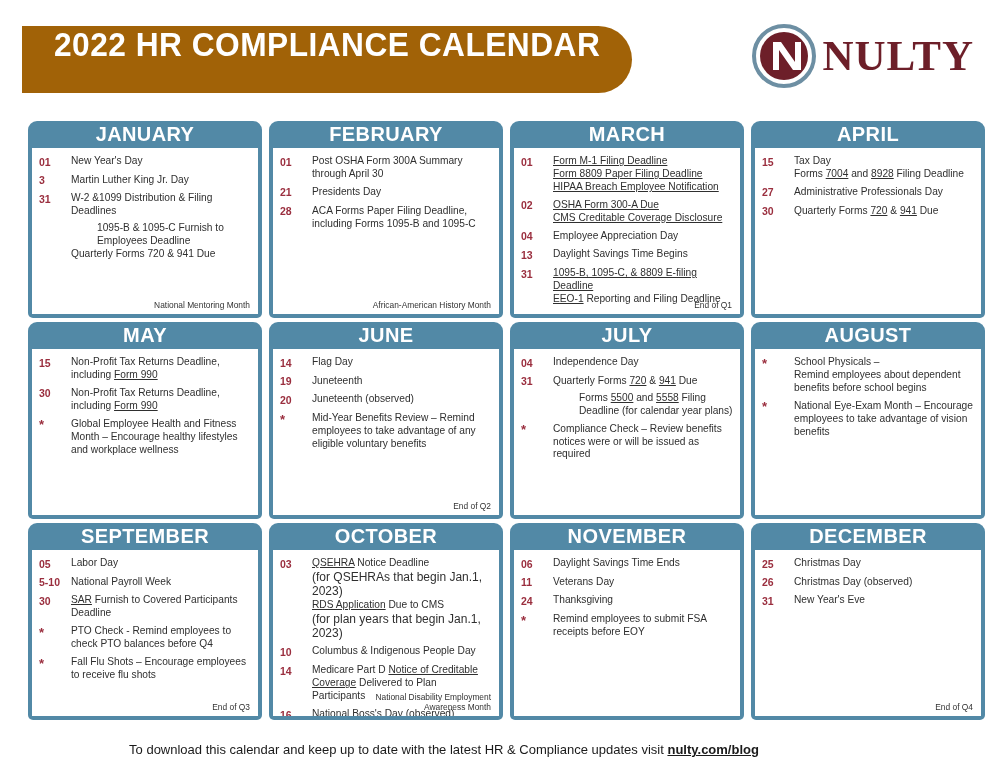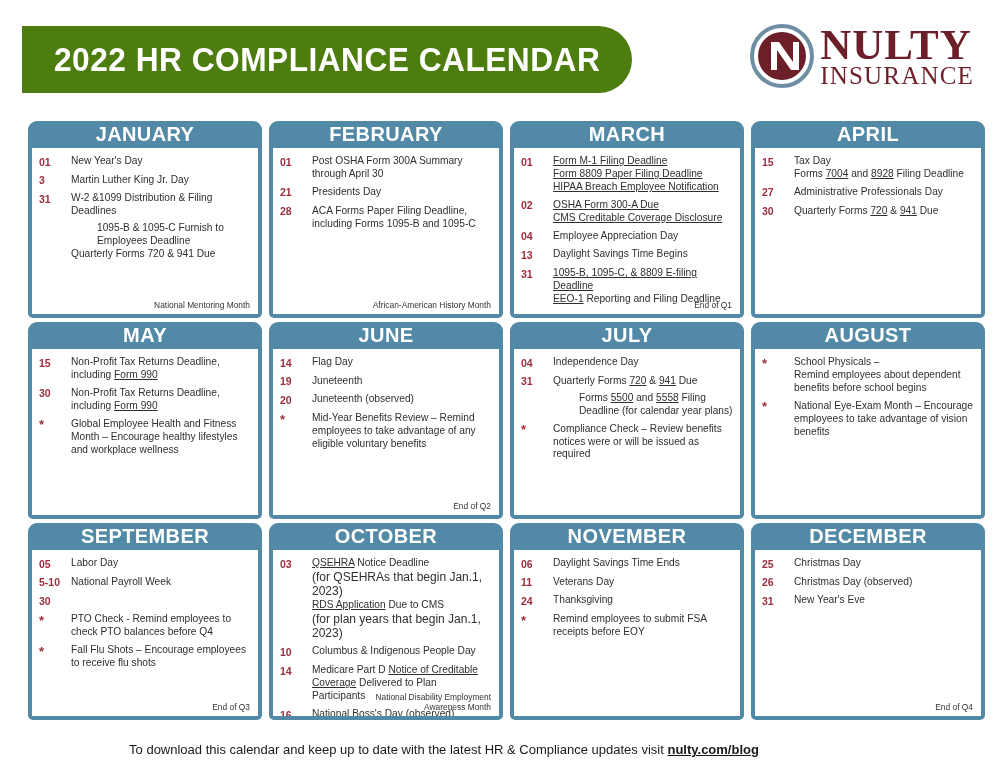--- a/index.html
+++ b/index.html
@@ -10,23 +10,23 @@
     overflow:hidden;
     position:relative;
   }
   
   .header{
     position:absolute;left:0;top:0;width:1000px;height:118px;
   }
   .title-bar{
     position:absolute;left:22px;top:26px;
     width:610px;height:67px;
-    background:#4d7c0f;
+    background:#a16207;
     border-radius:0 34px 34px 0;
-    display:flex;align-items:center;
+    display:flex;align-items:flex-start;
   }
   .title-text{
     color:#ffffff;
     font-size:33px;
     font-weight:bold;
     letter-spacing:0.5px;
     margin-left:32px;
     font-family:"Liberation Sans", sans-serif;
     transform:scaleX(0.96);
     transform-origin:left center;
@@ -154,21 +154,20 @@
   <div class="logo">
     <div class="logo-mark">
       <svg width="68" height="68" viewBox="0 0 68 68" aria-hidden="true">
         <circle cx="34" cy="34" r="30" fill="none" stroke="#6d8fa3" stroke-width="4"></circle>
         <circle cx="34" cy="34" r="24" fill="#6d1f29"></circle>
         <path d="M23 20 h8 l14 20 v-20 h6 v28 h-8 l-14 -20 v20 h-6 z" fill="#ffffff"></path>
       </svg>
     </div>
     <div class="logo-words">
       <span class="logo-nulty">NULTY</span>
-      <span class="logo-ins">INSURANCE</span>
     </div>
   </div>
 </div>
 
 <div class="grid" id="month-grid">
     <div class="month-card">
       <div class="month-head">JANUARY</div>
       <div class="month-body">
         <div class="events">
           <div class="event">
@@ -403,20 +402,23 @@
             </div>
           </div>
           <div class="event">
             <div class="event-day">5-10</div>
             <div class="event-lines">
               <span class="evline">National Payroll Week</span>
             </div>
           </div>
           <div class="event">
             <div class="event-day">30</div>
+            <div class="event-lines">
+              <span class="evline"><span class="u">SAR</span> Furnish to Covered Participants Deadline</span>
+            </div>
           </div>
           <div class="event">
             <div class="event-day star">*</div>
             <div class="event-lines">
               <span class="evline">PTO Check - Remind employees to check PTO balances before Q4</span>
             </div>
           </div>
           <div class="event">
             <div class="event-day star">*</div>
             <div class="event-lines">

